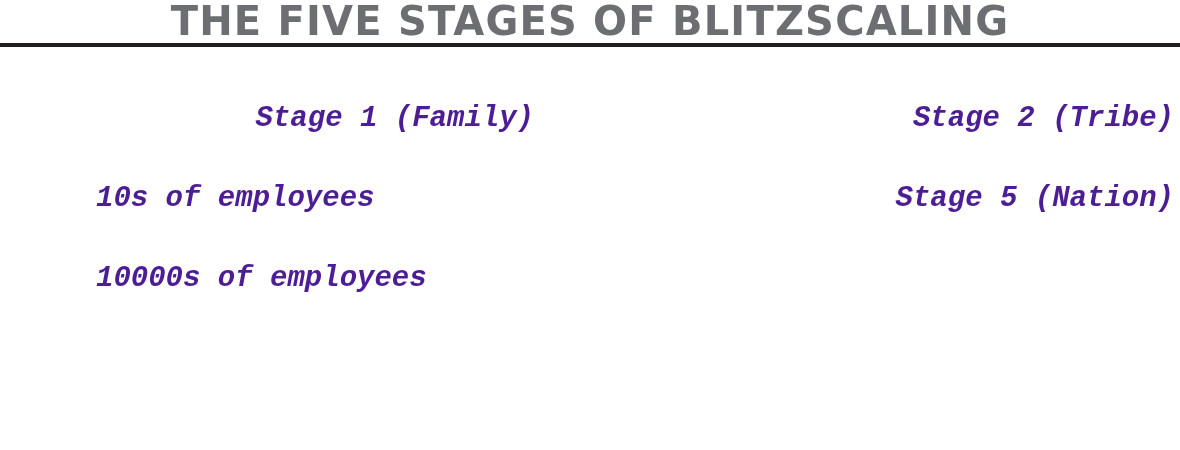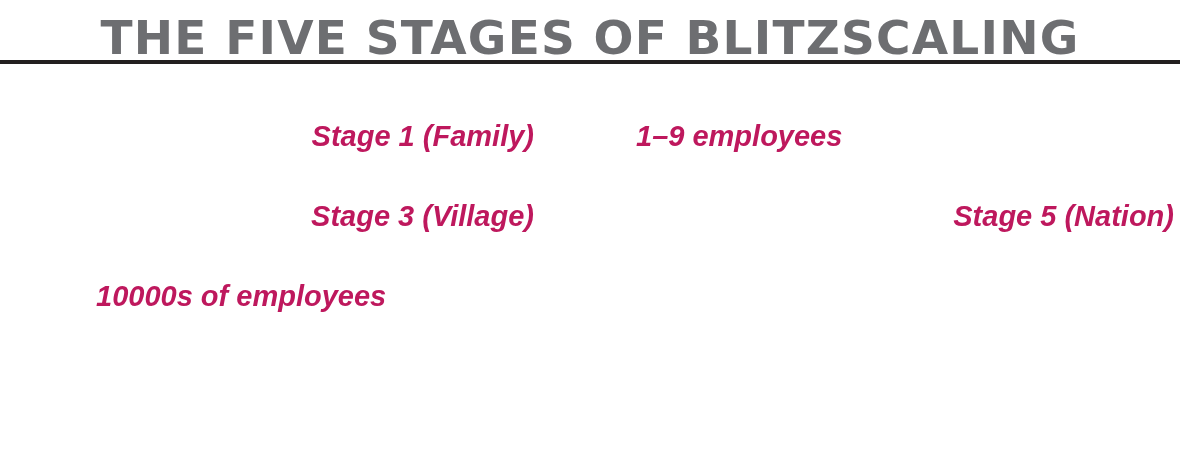--- a/index.html
+++ b/index.html
@@ -15,47 +15,47 @@
     overflow: hidden;
   }
   .page {
     position: relative;
     width: 1180px;
     height: 450px;
     box-sizing: border-box;
   }
   .title {
     font-family: "DejaVu Sans", sans-serif;
-    font-size: 47px;
+    font-size: 40px;
     font-weight: 700;
     letter-spacing: 1.2px;
     color: #6d6e71;
     text-align: center;
     line-height: 40px;
-    padding-top: 18px;
+    padding-top: 1px;
     white-space: nowrap;
   }
   .rule {
     width: 1180px;
     height: 4px;
     background: #231f20;
     margin-top: 2px;
   }
   .table {
     margin-top: 32px;
     display: grid;
     grid-template-columns: 540px 640px;
     row-gap: 0px;
   }
   .cell {
-    font-family: Liberation Sans, sans-serif;
+    font-family: Liberation Mono, monospace;
     font-style: italic;
     font-weight: 600;
     font-size: 29px;
-    color: #be185d;
+    color: #4c1d95;
     line-height: 80px;
     height: 80px;
     white-space: nowrap;
   }
   .cell-stage {
     text-align: right;
     padding-right: 6px;
   }
   .cell-count {
     text-align: left;
@@ -66,23 +66,23 @@
 <body>
 
 <div class="page">
 
   <div class="title">THE FIVE STAGES OF BLITZSCALING</div>
   <div class="rule"></div>
 
   <div class="table">
 
     <div class="cell cell-stage">Stage 1 (Family)</div>
-    <div class="cell cell-count">1–9 employees</div>
 
+    <div class="cell cell-stage">Stage 2 (Tribe)</div>
+    <div class="cell cell-count">10s of employees</div>
 
-    <div class="cell cell-stage">Stage 3 (Village)</div>
 
 
     <div class="cell cell-stage">Stage 5 (Nation)</div>
     <div class="cell cell-count">10000s of employees</div>
 
   </div>
 </div>
 
 </body></html>

